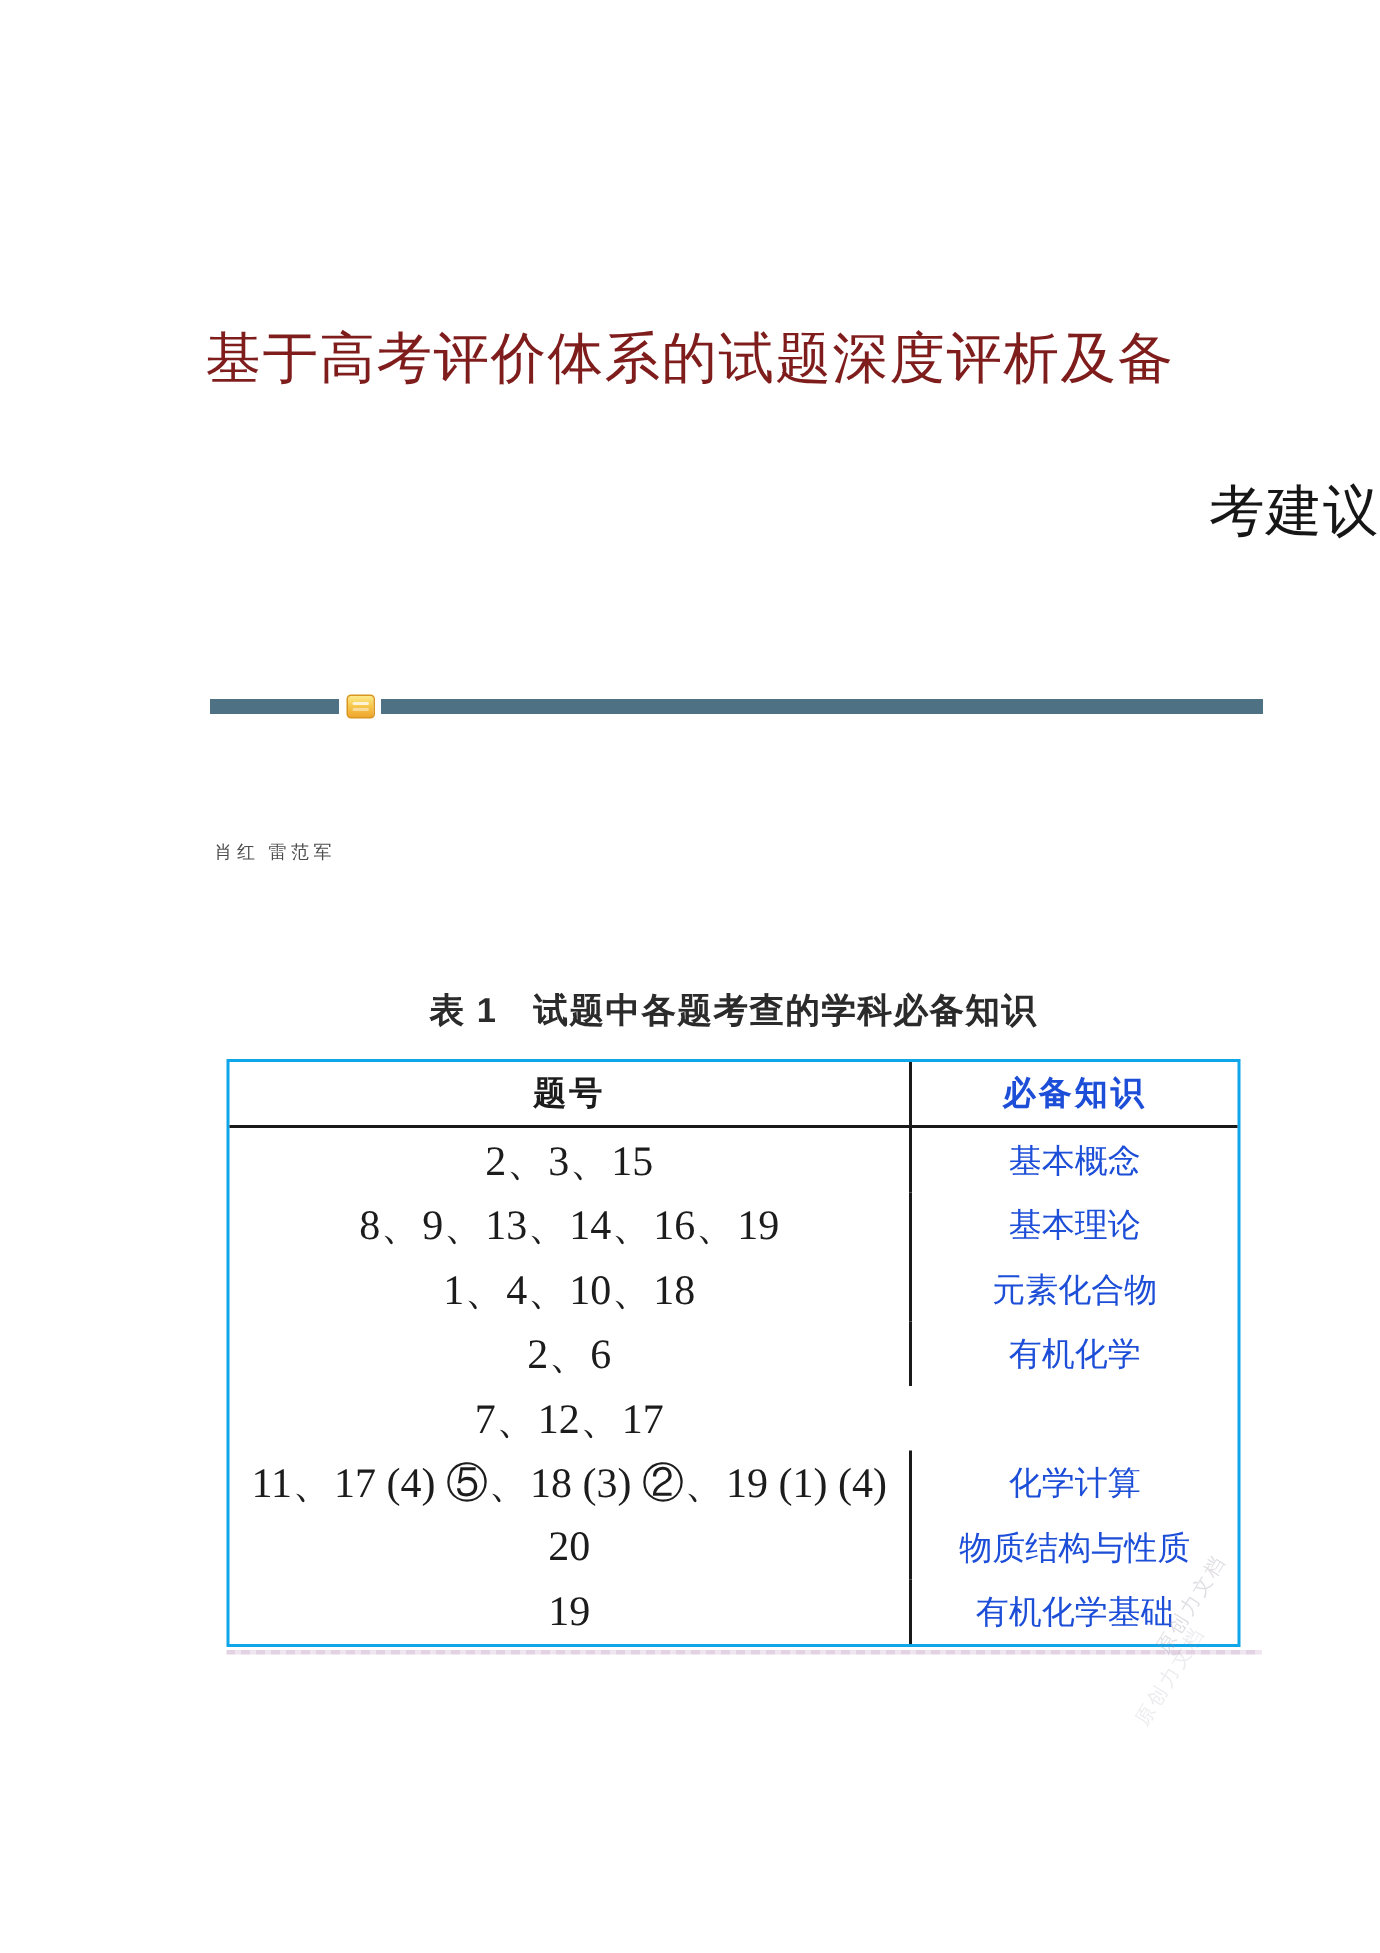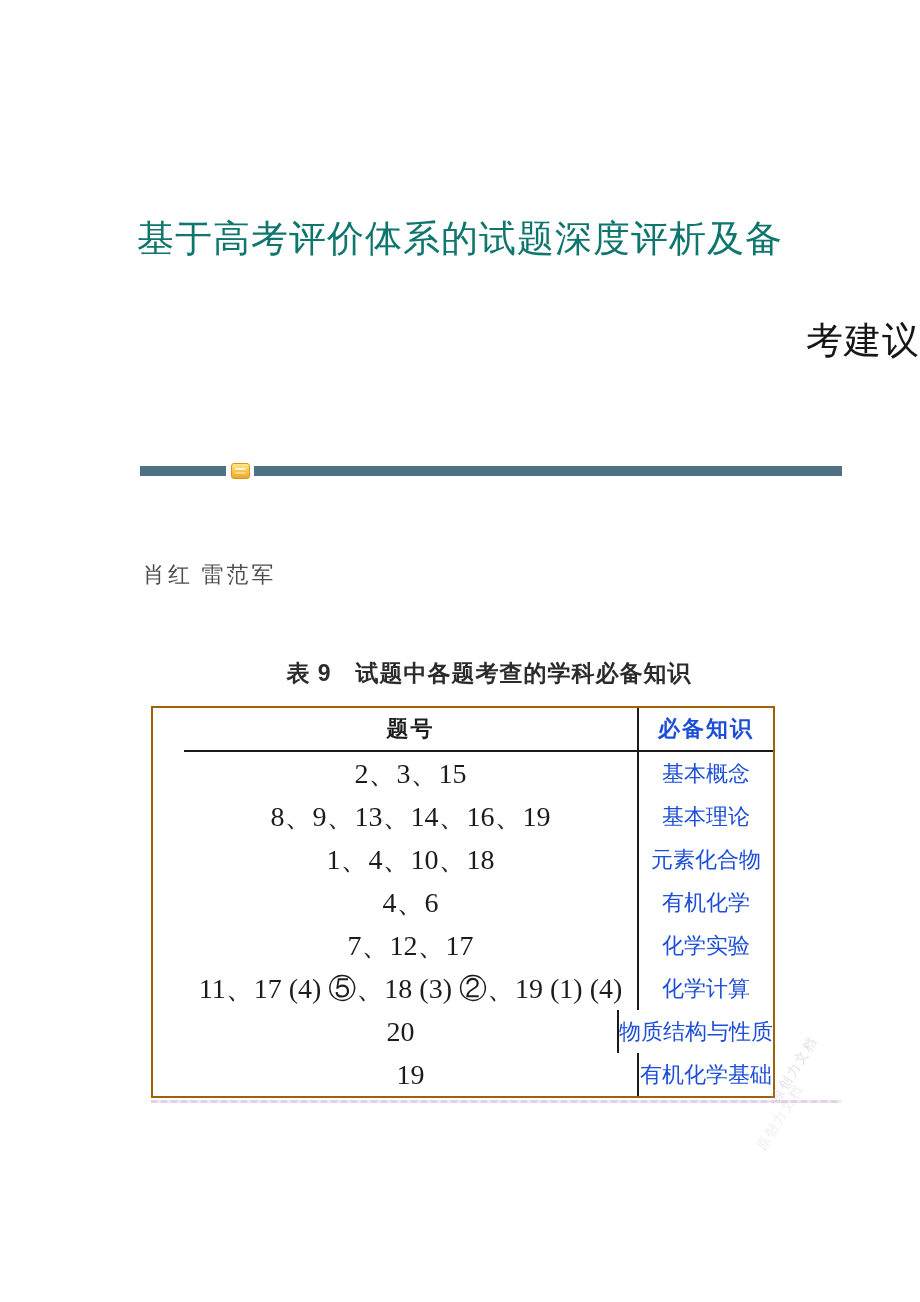--- a/index.html
+++ b/index.html
@@ -8,21 +8,21 @@
     width:920px; height:1302px; position:relative; overflow:hidden;
     font-family:"Liberation Serif","DejaVu Serif",serif;
     color:#1f1f1f;
   }
   .page { position:absolute; inset:0; background:#ffffff; }
 
   
   .doc-title-line1 {
     position:absolute; top:214px; left:0; width:920px;
     text-align:center; font-size:37px; font-weight:500;
-    letter-spacing:1px; color:#0f766e;
+    letter-spacing:1px; color:#7f1d1d;
     font-family:Liberation Serif, serif;
   }
   .doc-title-line2 {
     position:absolute; top:316px; left:0; width:920px;
     text-align:right; font-size:37px; font-weight:500;
     letter-spacing:1px; color:#161616;
     font-family:"Liberation Serif","DejaVu Serif",serif;
   }
 
   
@@ -42,36 +42,36 @@
   }
   .divider-icon::after {
     content:""; position:absolute; left:3px; right:3px; top:4px; height:2px;
     background:rgba(255,255,255,0.75); border-radius:1px;
     box-shadow:0 4px 0 rgba(255,255,255,0.45);
   }
 
   
   .authors {
     position:absolute; left:143px; top:560px;
-    font-size:22px; letter-spacing:3px; color:#4d4d4d;
+    font-size:12px; letter-spacing:3px; color:#4d4d4d;
     font-family:"Liberation Serif","DejaVu Serif",serif;
   }
 
   
   .table-caption {
     position:absolute; top:658px; left:151px; width:676px;
     text-align:center; font-size:23px; font-weight:bold; color:#2b2b2b;
     font-family:"Liberation Sans","DejaVu Sans",sans-serif;
     letter-spacing:1px;
   }
 
   
   .knowledge-table {
-    position:absolute; left:151px; top:706px; width:624px;
-    border:2px solid #a16207; background:#ffffff;padding-left:31px;
+    position:absolute; left:151px; top:706px; width:676px;
+    border:2px solid #0ea5e9; background:#ffffff;
   }
   .t-row { display:flex; align-items:stretch; height:43px; }
   .t-row.header { height:44px; border-bottom:2px solid #1a1a1a; }
   .cell-q {
     width:453px; display:flex; align-items:center; justify-content:center;
     font-size:28px; color:#1c1c1c; white-space:nowrap;
   }
   .cell-k {
     flex:1; border-left:2px solid #1a1a1a;
     display:flex; align-items:center; justify-content:center;
@@ -108,47 +108,46 @@
   <div class="doc-title-line2">考建议</div>
 
   <div class="divider">
     <div class="divider-icon-wrap">
       <div class="divider-icon"></div>
     </div>
   </div>
 
   <div class="authors">肖红 雷范军</div>
 
-  <div class="table-caption">表 9　试题中各题考查的学科必备知识</div>
+  <div class="table-caption">表 1　试题中各题考查的学科必备知识</div>
 
   <div class="knowledge-table">
     <div class="t-row header">
       <div class="cell-q">题号</div>
       <div class="cell-k">必备知识</div>
     </div>
 
     <div class="t-row">
       <div class="cell-q">2、3、15</div>
       <div class="cell-k">基本概念</div>
     </div>
     <div class="t-row">
       <div class="cell-q">8、9、13、14、16、19</div>
       <div class="cell-k">基本理论</div>
     </div>
     <div class="t-row">
       <div class="cell-q">1、4、10、18</div>
       <div class="cell-k">元素化合物</div>
     </div>
     <div class="t-row">
-      <div class="cell-q">4、6</div>
+      <div class="cell-q">2、6</div>
       <div class="cell-k">有机化学</div>
     </div>
     <div class="t-row">
       <div class="cell-q">7、12、17</div>
-      <div class="cell-k">化学实验</div>
     </div>
     <div class="t-row">
       <div class="cell-q">11、17 (4) ⑤、18 (3) ②、19 (1) (4)</div>
       <div class="cell-k">化学计算</div>
     </div>
     <div class="t-row">
       <div class="cell-q">20</div>
       <div class="cell-k">物质结构与性质</div>
     </div>
     <div class="t-row">

